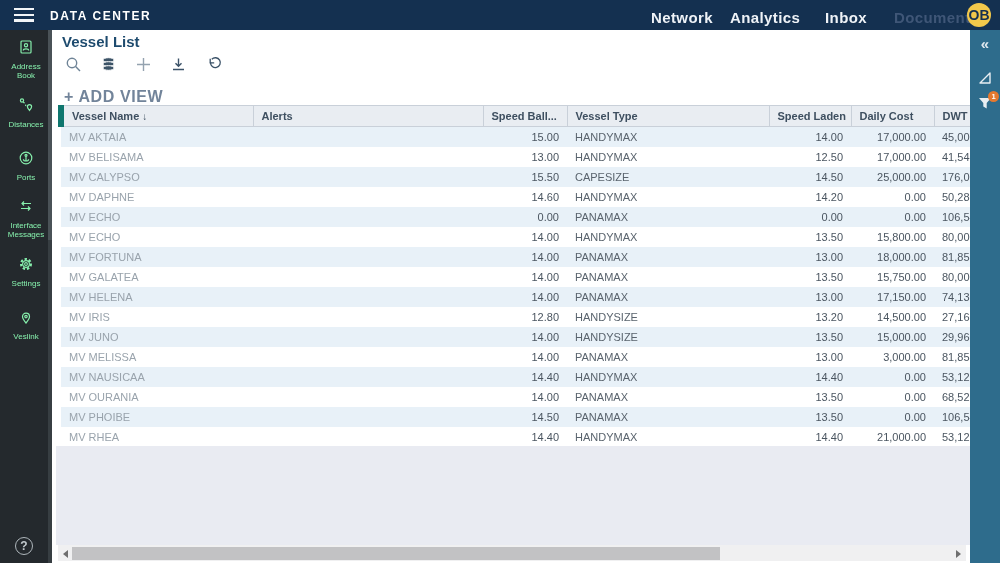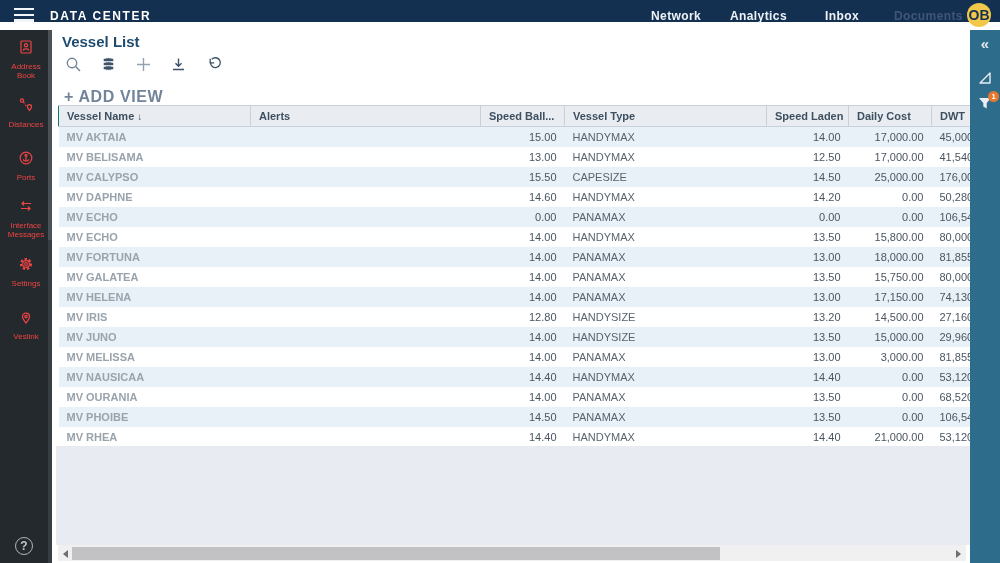--- a/index.html
+++ b/index.html
@@ -2,34 +2,34 @@
 <html><head>
 <meta charset="utf-8">
 <style>
   * { margin:0; padding:0; box-sizing:border-box; }
   html,body { width:1000px; height:563px; }
   body {
     font-family:"Liberation Sans", sans-serif;
     background:#ffffff; position:relative; overflow:hidden;
   }
   
-  .topbar { position:absolute; left:0; top:0; width:1000px; height:22px; background:#143050; z-index:40; }
+  .topbar { position:absolute; left:0; top:0; width:1000px; height:30px; background:#143050; z-index:40; }
   .hamburger { position:absolute; left:14px; top:8px; width:20px; height:14px; cursor:pointer; }
   .hamburger span { display:block; height:2.4px; background:#f2f5f8; margin-bottom:3.2px; }
   .app-title { position:absolute; left:50px; top:9px; font-size:12px; font-weight:bold; letter-spacing:1.6px; color:#ffffff; white-space:nowrap; }
-  .nav-item { position:absolute; top:9px; font-size:12px; font-weight:bold; letter-spacing:0.4px; color:#eef2f7; cursor:pointer; white-space:nowrap;text-align:right; }
+  .nav-item { position:absolute; top:9px; font-size:15px; font-weight:bold; letter-spacing:0.4px; color:#eef2f7; cursor:pointer; white-space:nowrap;text-align:right; }
   .nav-item.muted { color:#3f5677; }
   .avatar { position:absolute; left:967px; top:3px; width:24px; height:24px; border-radius:50%; background:#f2c84b; color:#143050; font-size:14px; font-weight:bold; display:flex; align-items:center; justify-content:center; cursor:pointer; }
 
   
   .left-sidebar { position:absolute; left:0; top:30px; bottom:0; width:52px; background:#24292d; z-index:30; }
   .side-scrollstrip { position:absolute; right:0; top:0; bottom:0; width:4px; background:#373e42; }
   .side-scrollthumb { position:absolute; right:0; top:0; width:4px; height:210px; background:#4a5257; }
   .side-items { position:absolute; left:0; top:3px; width:52px; }
-  .side-item { height:53px; display:flex; flex-direction:column; align-items:center; justify-content:center; gap:3px; color:#ef4444; cursor:pointer; }
+  .side-item { height:53px; display:flex; flex-direction:column; align-items:center; justify-content:center; gap:3px; color:#86efac; cursor:pointer; }
   .side-item .lbl { font-size:8px; line-height:9px; text-align:center; width:46px; }
   .side-item.active { background:#3a7492; color:#e9eff3; }
   .side-item svg { flex:none; }
   .side-help { position:absolute; bottom:8px; left:0; width:48px; display:flex; justify-content:center; cursor:pointer; }
   .help-circle { width:18px; height:18px; border:1.5px solid #aeb6bb; border-radius:50%; color:#c2c9cd; font-size:12px; font-weight:bold; display:flex; align-items:center; justify-content:center; }
 
   
   .right-panel { position:absolute; left:970px; top:30px; bottom:0; width:30px; background:#2e6c8c; z-index:35; }
   .rp-icon { position:absolute; left:0; width:30px; display:flex; justify-content:center; cursor:pointer; }
   .rp-collapse { top:5px; color:#dfe8ee; font-size:15px; font-weight:bold; }
@@ -42,26 +42,26 @@
   .main { position:absolute; left:56px; top:30px; width:914px; height:533px; background:#ffffff; overflow:hidden; }
   .page-title { position:absolute; left:6px; top:3px; font-size:15px; font-weight:bold; color:#1e4b6e; }
   .toolbar { position:absolute; left:8px; top:25px; display:flex; gap:17px; }
   .tool-btn { width:18px; height:18px; display:flex; align-items:center; justify-content:center; cursor:pointer; }
   .add-view { position:absolute; left:8px; top:58px; font-size:16px; font-weight:bold; letter-spacing:0.6px; color:#72849a; cursor:pointer; }
 
   .tablewrap { position:absolute; left:2px; top:75px; }
   table { border-collapse:collapse; table-layout:fixed; width:933px; font-size:11px; }
   thead th { height:21px; background:#e9edf2; color:#3e4f60; font-weight:bold; text-align:left;
              padding:0 8px; border:1px solid #c9d0d9; border-left:none; white-space:nowrap; overflow:hidden; cursor:pointer; }
-  thead th:first-child { border-left:1px solid #0f766e; }
+  thead th:first-child { border-left:6px solid #0f766e; }
   .sort-arrow { font-size:10px; margin-left:3px; }
   tbody td { height:20px; padding:0 8px; white-space:nowrap; overflow:hidden; }
   tbody tr:nth-child(odd) { background:#e8f1f8; }
   tbody tr { cursor:pointer; }
-  td.c-name { color:#99a3ac;font-weight:bold; }
+  td.c-name { color:#99a3ac; }
   td.c-type { color:#59636d; }
   td.c-num  { color:#4a5560; text-align:right; }
 
   .below-table { position:absolute; left:0; top:416px; width:914px; height:99px; background:#e9ebf2; }
 
   .hscroll { position:absolute; left:2px; top:515px; width:908px; height:16px; background:#f0f0f1; }
   .hs-thumb { position:absolute; left:14px; top:1.5px; width:648px; height:13px; background:#c2c2c4; cursor:pointer; }
   .hs-left { position:absolute; left:5px; top:4.5px; width:0; height:0; border-top:4px solid transparent; border-bottom:4px solid transparent; border-right:5px solid #6f6f6f; cursor:pointer; }
   .hs-right { position:absolute; right:5px; top:4.5px; width:0; height:0; border-top:4px solid transparent; border-bottom:4px solid transparent; border-left:5px solid #6f6f6f; cursor:pointer; }
 </style>

